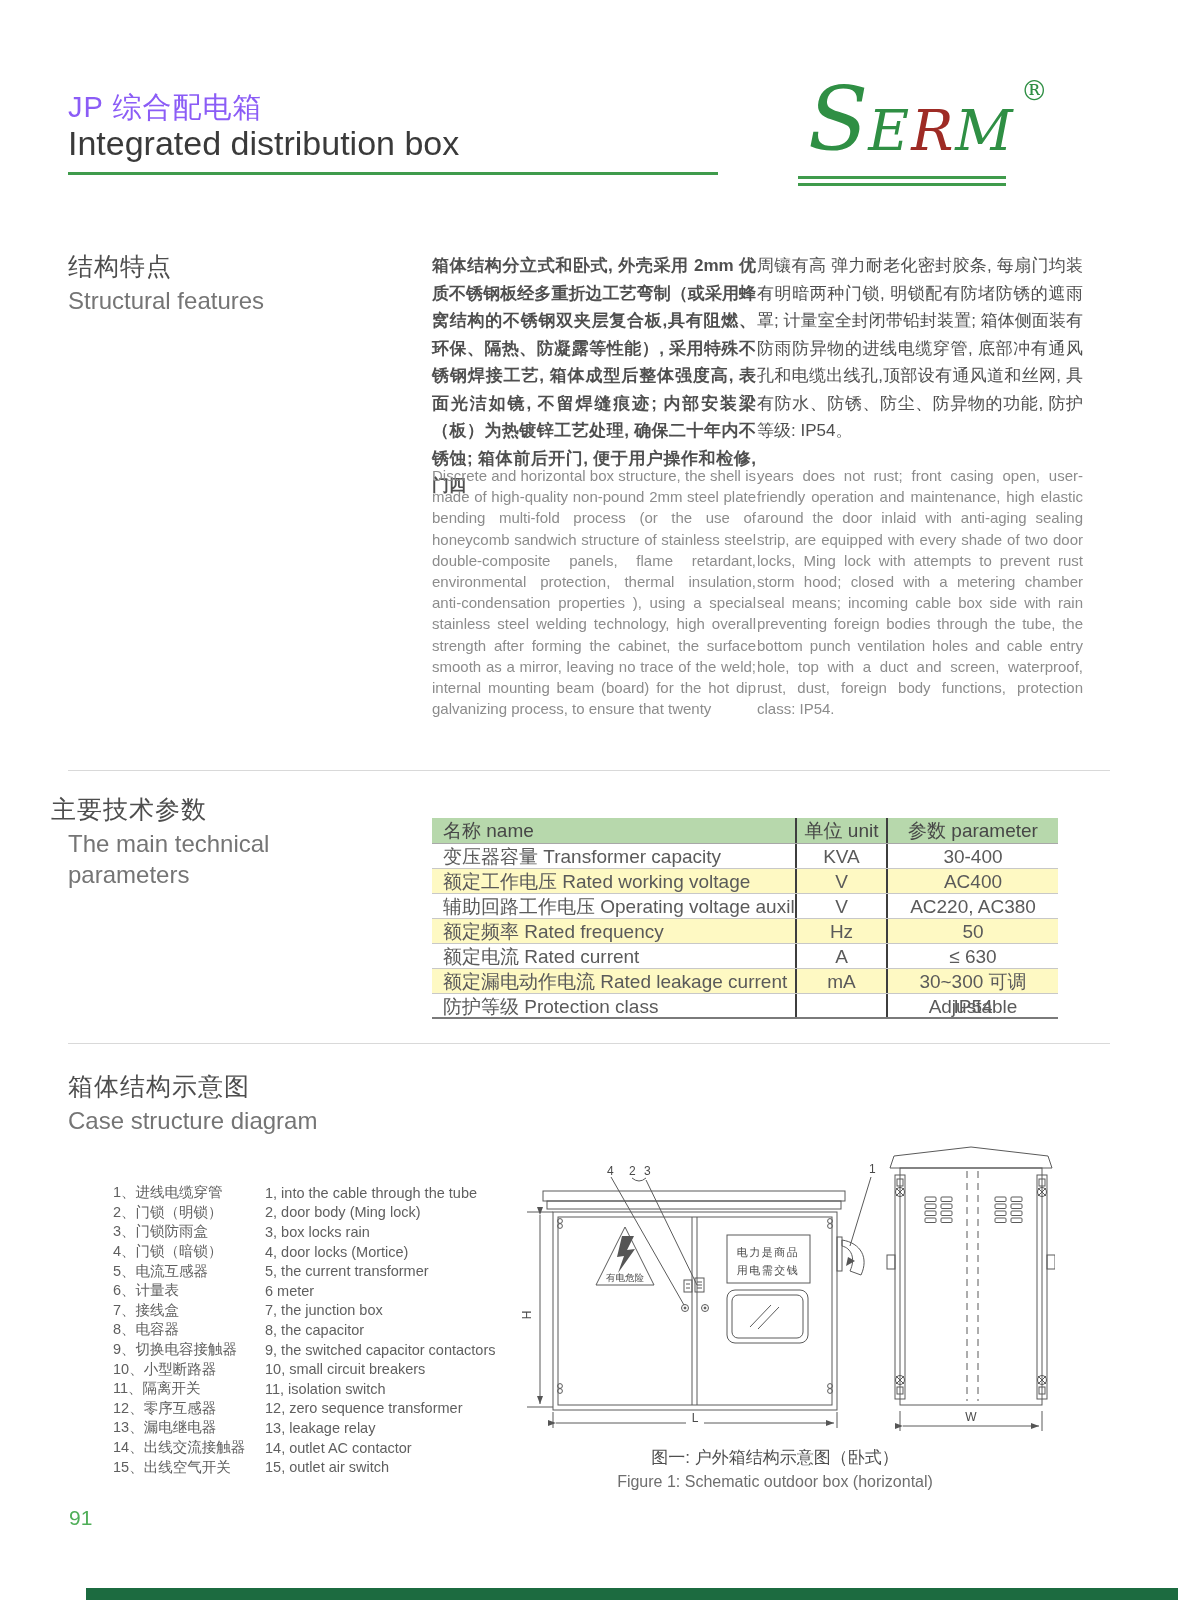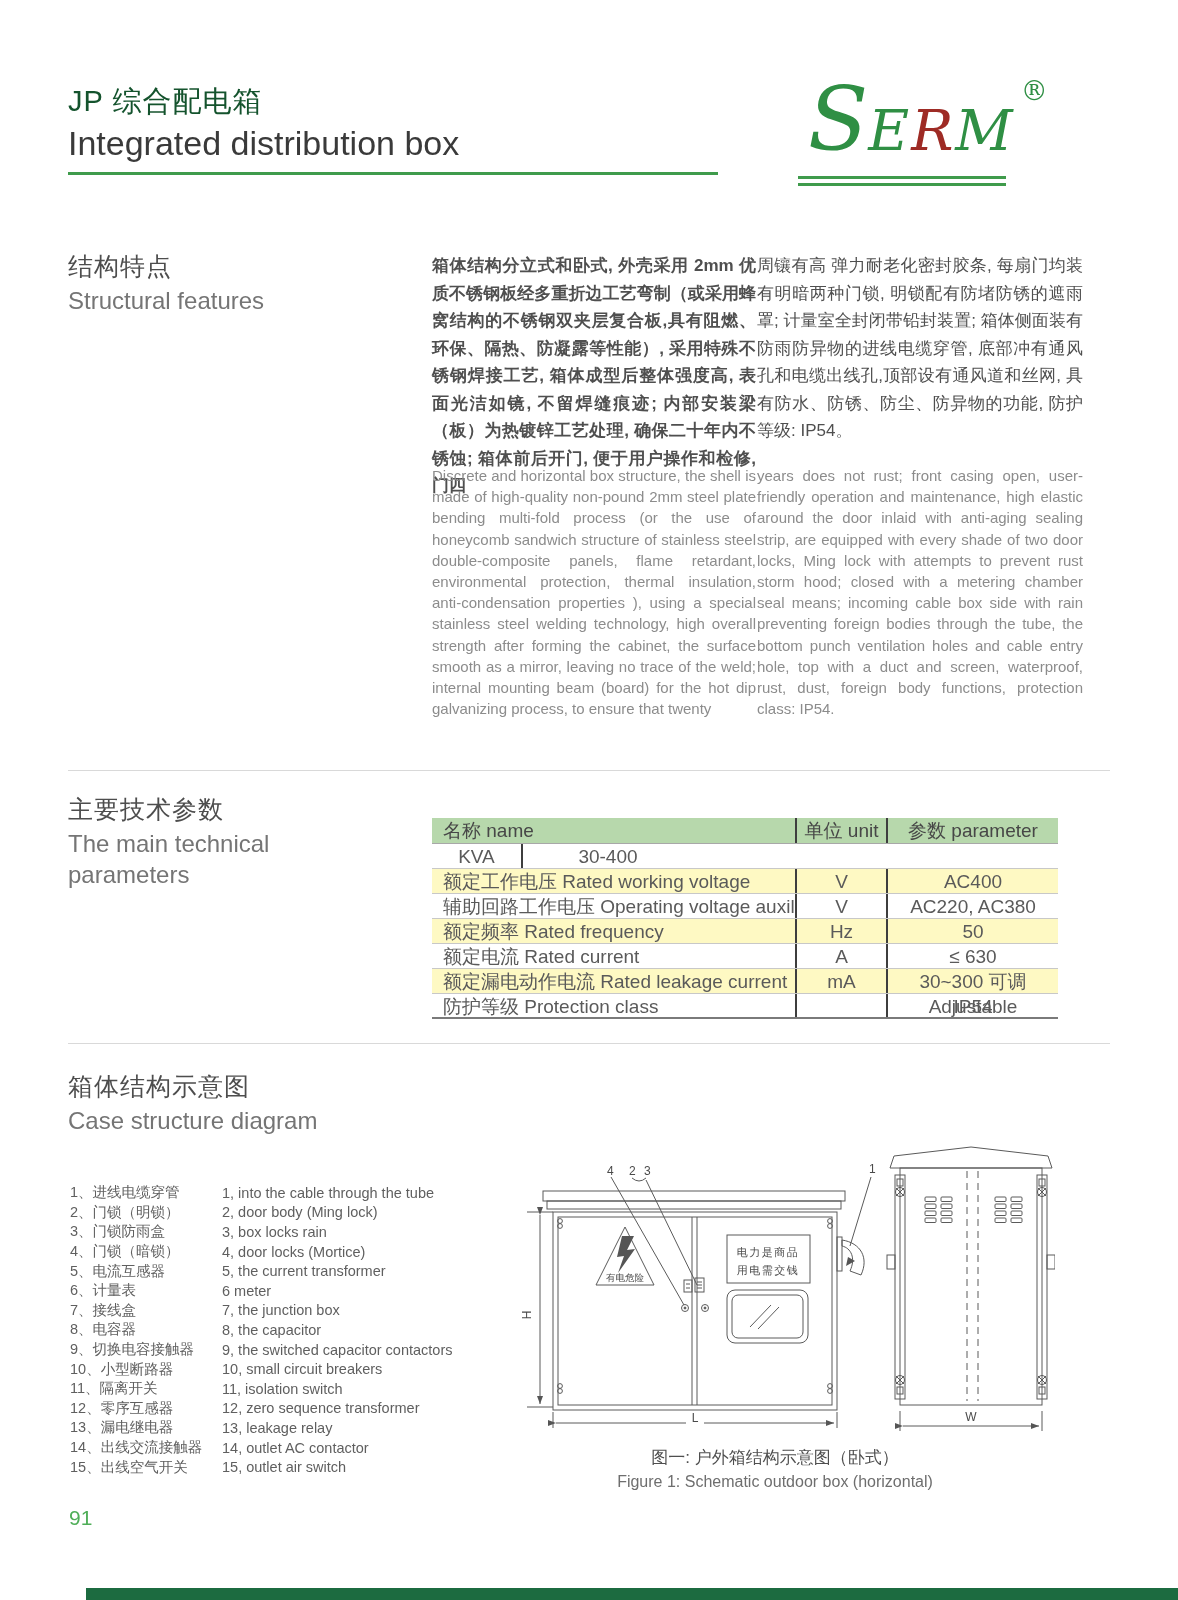--- a/index.html
+++ b/index.html
@@ -1,21 +1,21 @@
 <!DOCTYPE html>
 <html><head>
 <meta charset="utf-8">
 <style>
   html,body{margin:0;padding:0;background:#fff;}
   .page{
     position:relative; width:1178px; height:1600px; background:#ffffff;
     font-family:"Liberation Sans", sans-serif; overflow:hidden;
   }
   
-  .title-zh{position:absolute;left:68px;top:82px;font-size:29px;color:#14532d;letter-spacing:1px;}
+  .title-zh{position:absolute;left:68px;top:88px;font-size:29px;color:#8b5cf6;letter-spacing:1px;}
   .title-en{position:absolute;left:68px;top:124px;font-size:34px;color:#3a3a3a;}
   .title-rule{position:absolute;left:68px;top:172px;width:650px;height:3px;background:#3f9b4c;}
   .logo{position:absolute;left:792px;top:84px;width:290px;height:110px;}
   .serm{position:absolute;left:16px;top:-8px;font-family:"DejaVu Serif",serif;font-style:italic;color:#2f8f44;white-space:nowrap;line-height:1;}
   .serm .s{font-size:88px;}
   .serm .erm{font-size:56px;letter-spacing:2px;}
   .serm .r{color:#9e2b25;}
   .serm .reg{font-size:27px;position:relative;top:-50px;left:6px;font-style:normal;}
   .logo-line1{position:absolute;left:6px;top:92px;width:208px;height:3px;background:#3f9b4c;}
   .logo-line2{position:absolute;left:6px;top:99px;width:208px;height:3px;background:#3f9b4c;}
@@ -31,21 +31,21 @@
   .trow{display:flex;height:25px;line-height:25px;border-bottom:1px solid #c8c8c8;box-sizing:border-box;}
   .trow.thead{height:26px;line-height:26px;background:#b7d8ac;color:#474747;border-bottom:1px solid #a8a8a8;}
   .trow.last{border-bottom:2px solid #7a7a7a;}
   .trow .c1{width:365px;padding-left:11px;box-sizing:border-box;border-right:2px solid #3e3e3e;white-space:nowrap;overflow:hidden;}
   .trow .c2{width:91px;text-align:center;box-sizing:border-box;border-right:2px solid #3e3e3e;}
   .trow .c3{width:170px;text-align:center;box-sizing:border-box;}
   .trow.alt{background:#fef9c3;}
   
   .legend{position:absolute;left:70px;top:1183px;}
   .legend-row{display:flex;height:19.6px;align-items:center;font-size:14.5px;color:#5f5f5f;white-space:nowrap;}
-  .legend-row .lz{width:152px;}
+  .legend-row .lz{width:152px;margin-left:43px;}
   
   .fig{position:absolute;left:495px;top:1115px;}
   .fig text{font-family:"Liberation Sans",sans-serif;fill:#4a4a4a;}
   .cap-zh{position:absolute;left:495px;top:1446px;width:560px;text-align:center;font-size:17px;color:#4f4f4f;}
   .cap-en{position:absolute;left:495px;top:1473px;width:560px;text-align:center;font-size:16px;color:#6e6e6e;}
   
   .page-num{position:absolute;left:69px;top:1506px;font-size:21px;color:#4fae58;}
   .bottom-bar{position:absolute;left:86px;right:0;bottom:0;height:12px;background:#1c6b40;}
 </style>
 </head>
@@ -66,30 +66,31 @@
   <div class="h-zh" style="left:68px;top:250px;">结构特点</div>
   <div class="h-en" style="left:68px;top:285px;">Structural features</div>
 
   <div class="p-zh" style="left:432px;top:252px;font-weight:bold;">箱体结构分立式和卧式, 外壳采用 2mm 优质不锈钢板经多重折边工艺弯制（或采用蜂窝结构的不锈钢双夹层复合板,具有阻燃、环保、隔热、防凝露等性能）, 采用特殊不锈钢焊接工艺, 箱体成型后整体强度高, 表面光洁如镜, 不留焊缝痕迹; 内部安装梁（板）为热镀锌工艺处理, 确保二十年内不锈蚀; 箱体前后开门, 便于用户操作和检修, 门四</div>
   <div class="p-zh" style="left:757px;top:252px;width:326px;">周镶有高 弹力耐老化密封胶条, 每扇门均装有明暗两种门锁, 明锁配有防堵防锈的遮雨罩; 计量室全封闭带铅封装置; 箱体侧面装有防雨防异物的进线电缆穿管, 底部冲有通风孔和电缆出线孔,顶部设有通风道和丝网, 具有防水、防锈、防尘、防异物的功能, 防护等级: IP54。</div>
   <div class="p-en" style="left:432px;top:465px;">Discrete and horizontal box structure, the shell is made of high-quality non-pound 2mm steel plate bending multi-fold process (or the use of honeycomb sandwich structure of stainless steel double-composite panels, flame retardant, environmental protection, thermal insulation, anti-condensation properties ), using a special stainless steel welding technology, high overall strength after forming the cabinet, the surface smooth as a mirror, leaving no trace of the weld; internal mounting beam (board) for the hot dip galvanizing process, to ensure that twenty</div>
   <div class="p-en" style="left:757px;top:465px;width:326px;">years does not rust; front casing open, user-friendly operation and maintenance, high elastic around the door inlaid with anti-aging sealing strip, are equipped with every shade of two door locks, Ming lock with attempts to prevent rust storm hood; closed with a metering chamber seal means; incoming cable box side with rain preventing foreign bodies through the tube, the bottom punch ventilation holes and cable entry hole, top with a duct and screen, waterproof, rust, dust, foreign body functions, protection class: IP54.</div>
 
   <div class="divider" style="top:770px;"></div>
 
-  <div class="h-zh" style="left:68px;top:793px;">主要技术参数</div>
+  <div class="h-zh" style="left:51px;top:793px;">主要技术参数</div>
   <div class="h-en" style="left:68px;top:828px;width:260px;">The main technical parameters</div>
 
   <div class="ptable">
     <div class="trow thead">
       <div class="c1">名称 name</div>
       <div class="c2">单位 unit</div>
       <div class="c3">参数 parameter</div>
     </div>
     <div class="trow">
+      <div class="c1">变压器容量 Transformer capacity</div>
       <div class="c2">KVA</div>
       <div class="c3">30-400</div>
     </div>
     <div class="trow alt">
       <div class="c1">额定工作电压 Rated working voltage</div>
       <div class="c2">V</div>
       <div class="c3">AC400</div>
     </div>
     <div class="trow">
       <div class="c1">辅助回路工作电压 Operating voltage auxiliary circuit</div>

